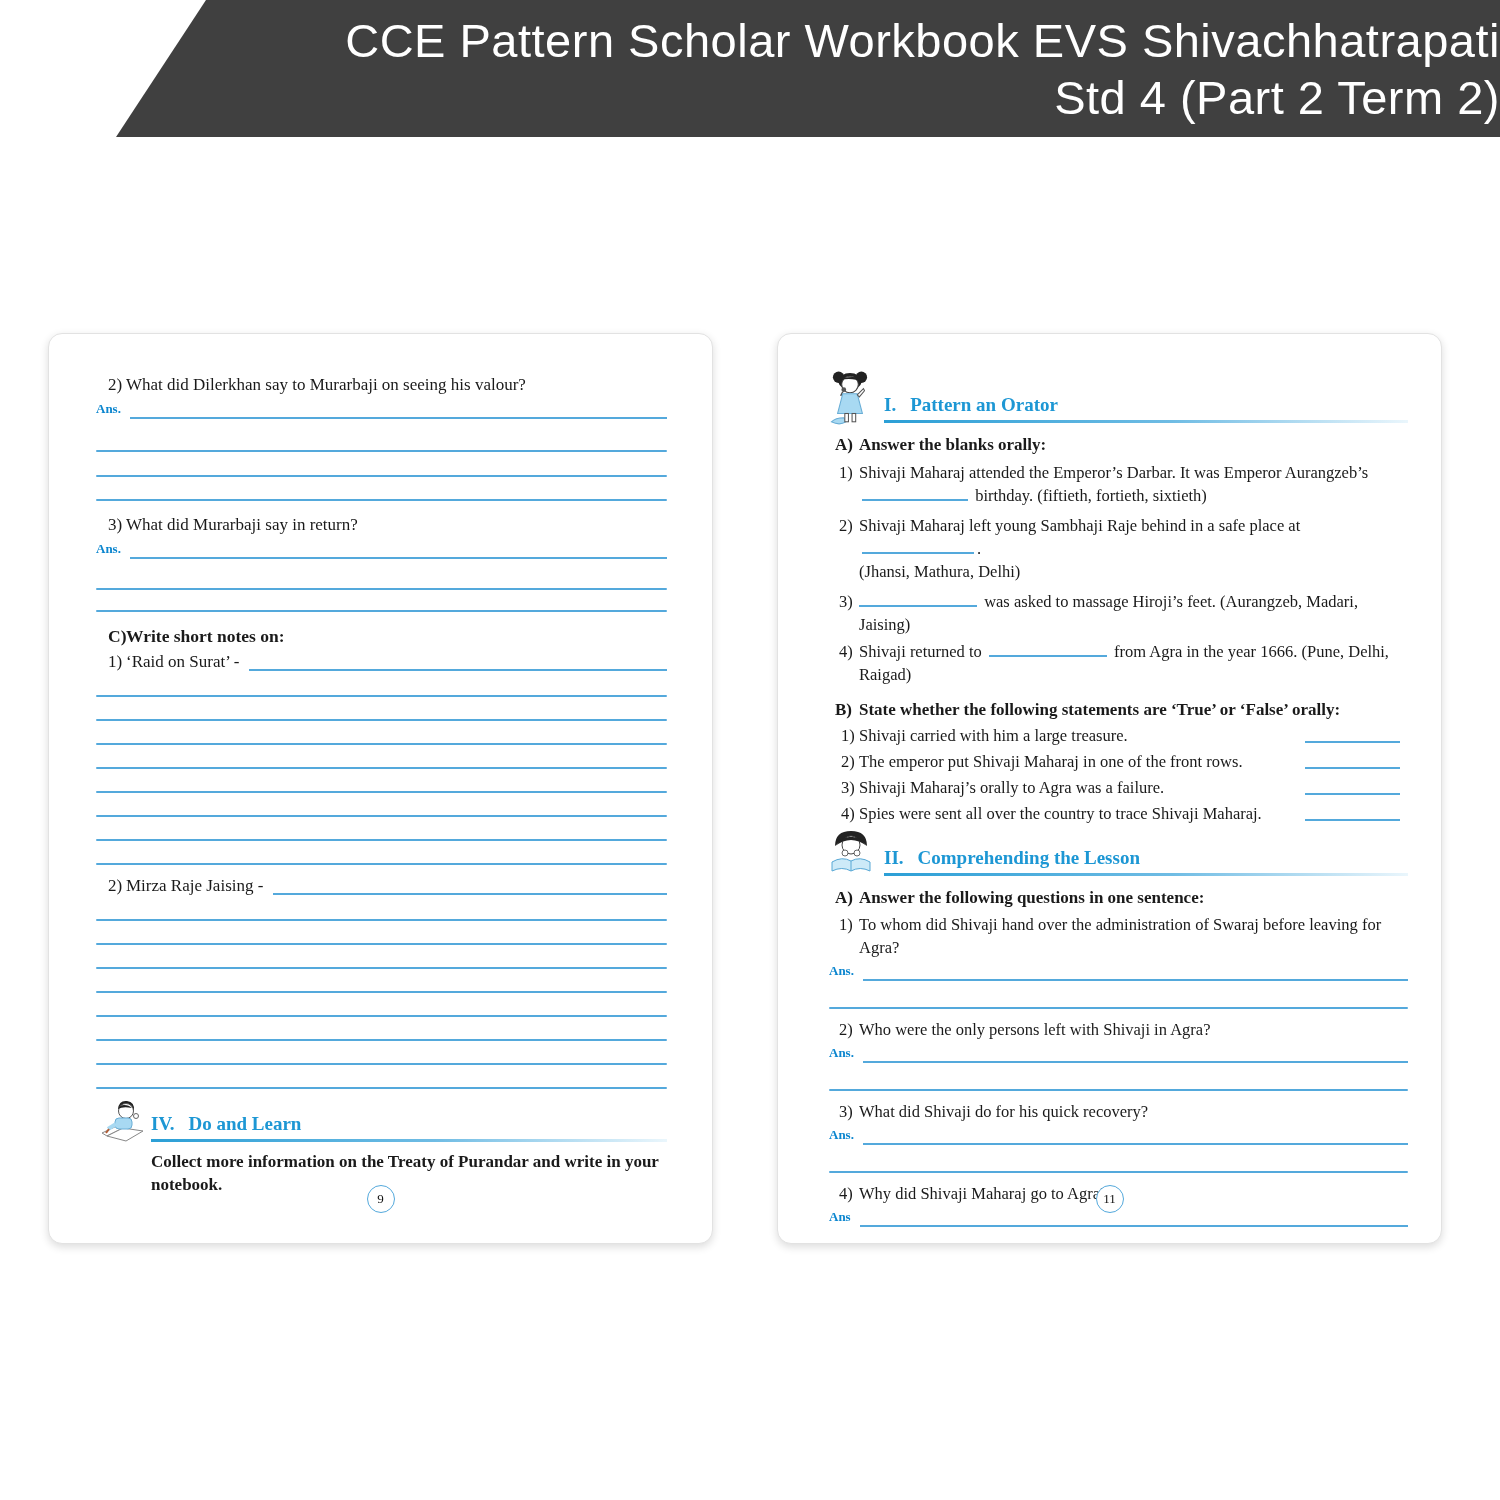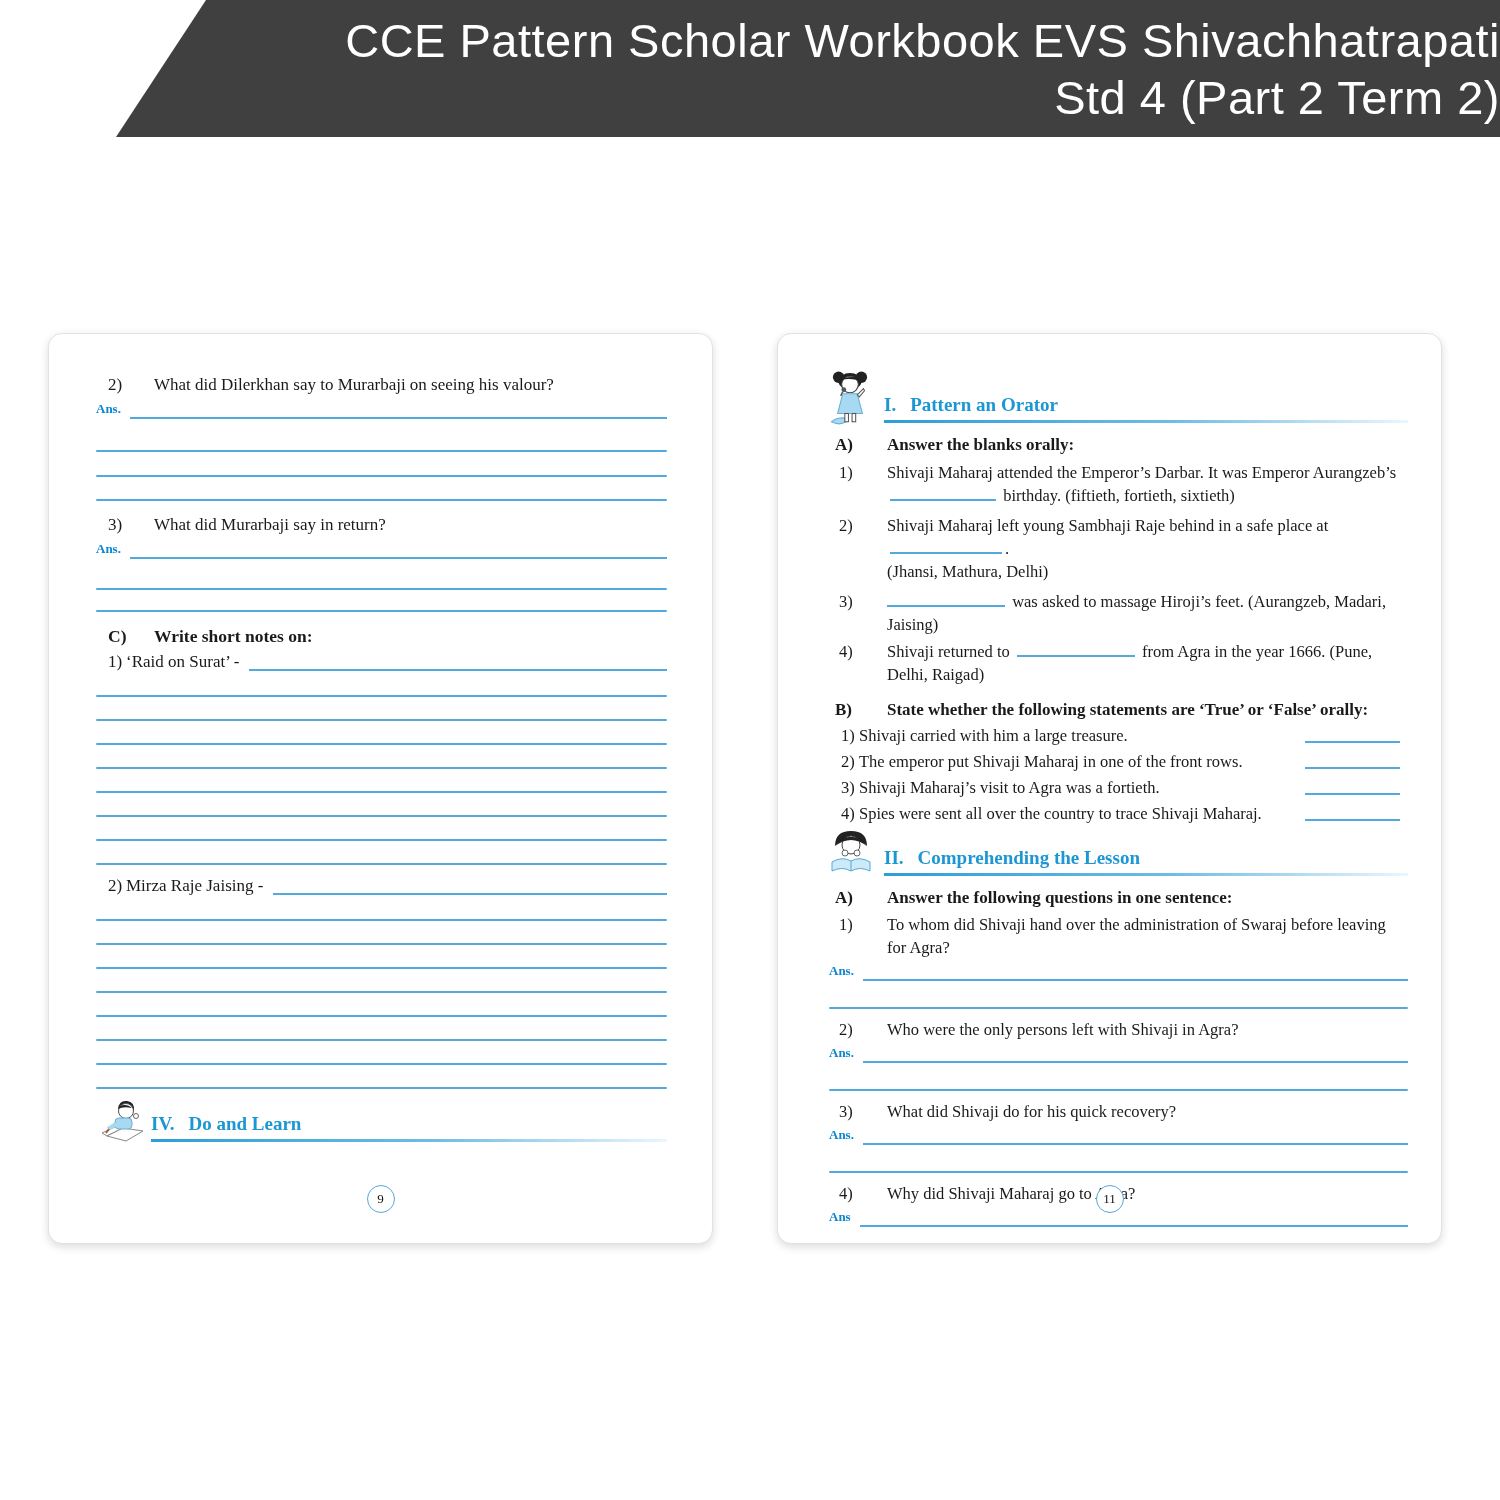--- a/index.html
+++ b/index.html
@@ -17,21 +17,21 @@
   
   .card{position:absolute;top:333px;width:665px;height:911px;background:#ffffff;
         border:1px solid #e2e2e2;border-radius:14px;box-shadow:0 3px 8px rgba(0,0,0,.14);
         box-sizing:border-box;overflow:hidden;}
   .card.left{left:48px;padding:40px 45px 0 47px;}
   .card.right{left:777px;padding:40px 33px 0 51px;}
 
   .rule{height:2px;background:#54A9DC;border-radius:1px;}
   .qrow{display:flex;font-size:17px;line-height:22px;}
   .qnum{flex:none;width:30px;padding-left:12px;box-sizing:border-box;}
-  .qtext{flex:1;margin-left:28px;}
+  .qtext{flex:1;}
   .ansrow{display:flex;align-items:flex-end;}
   .anslabel{flex:none;color:#0C86CF;font-weight:bold;font-size:13px;margin-right:9px;line-height:20px;}
   .ansline{flex:1;border-bottom:2px solid #54A9DC;height:18px;}
 
   .bold{font-weight:bold;}
   .sechead{position:relative;margin-left:55px;}
   .sechead .ht{color:#1D97D4;font-weight:bold;font-size:19px;line-height:30px;}
   .sechead .num{margin-right:14px;}
   .underline{height:3px;margin-left:55px;background:linear-gradient(to right,#2B9FD6 0%,#6FBCE4 55%,#EAF6FC 100%);}
   .icon{position:absolute;left:-55px;bottom:-10px;}
@@ -132,20 +132,21 @@
         <path d="M22 11 Q27 8 36 10 Q33 7 28 7 Q24 7 22 11 Z" fill="#222"></path>
         <rect x="19" y="20" width="17" height="11" rx="4" fill="#A8D9F2" stroke="#6AAED6" stroke-width="1"></rect>
         <line x1="20" y1="26" x2="12" y2="31" stroke="#A8D9F2" stroke-width="4"></line>
         <line x1="13" y1="31" x2="10" y2="35" stroke="#b05c34" stroke-width="2"></line>
         <circle cx="40" cy="18" r="2.5" fill="#fff" stroke="#666" stroke-width="1"></circle>
       </svg>
     </span>
     <span class="ht num">IV.</span><span class="ht">Do and Learn</span>
   </div>
   <div class="underline"></div>
+  <div class="bold" style="margin-top:8px;margin-left:55px;font-size:17px;line-height:23px;">Collect more information on the Treaty of Purandar and write in your notebook.</div>
 
   <div class="badge">9</div>
 </div>
 
 <div class="card right r">
 
 
   <div class="sechead" style="margin-top:16px;">
     <span class="icon" style="bottom:-12px;">
       <svg width="42" height="58" viewBox="0 0 40 56">
@@ -203,21 +204,21 @@
     <span>Shivaji carried with him a large treasure.</span>
     <div class="tfline"></div>
   </div>
   <div class="tfrow">
     <span class="qnum" style="padding-left:12px;">2)</span>
     <span>The emperor put Shivaji Maharaj in one of the front rows.</span>
     <div class="tfline"></div>
   </div>
   <div class="tfrow">
     <span class="qnum" style="padding-left:12px;">3)</span>
-    <span>Shivaji Maharaj’s visit to Agra was a fortieth.</span>
+    <span>Shivaji Maharaj’s orally to Agra was a failure.</span>
     <div class="tfline"></div>
   </div>
   <div class="tfrow">
     <span class="qnum" style="padding-left:12px;">4)</span>
     <span>Spies were sent all over the country to trace Shivaji Maharaj.</span>
     <div class="tfline"></div>
   </div>
 
   <div class="sechead" style="margin-top:18px;">
     <span class="icon" style="bottom:-8px;">

